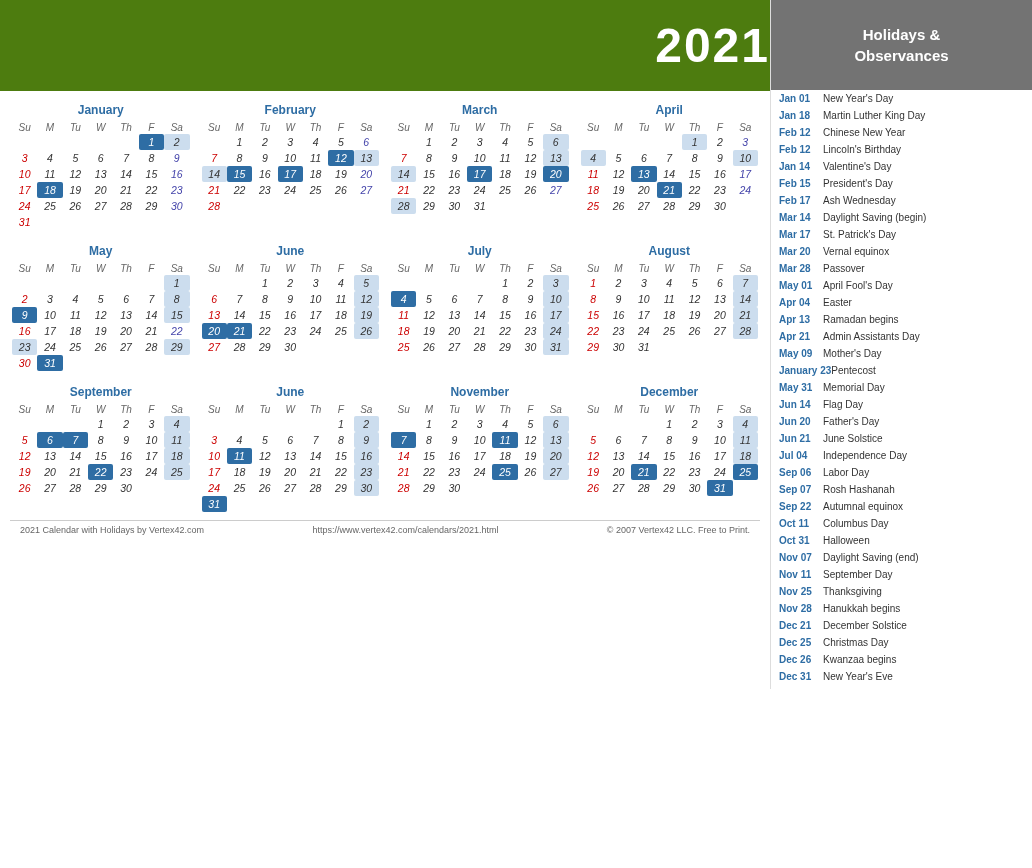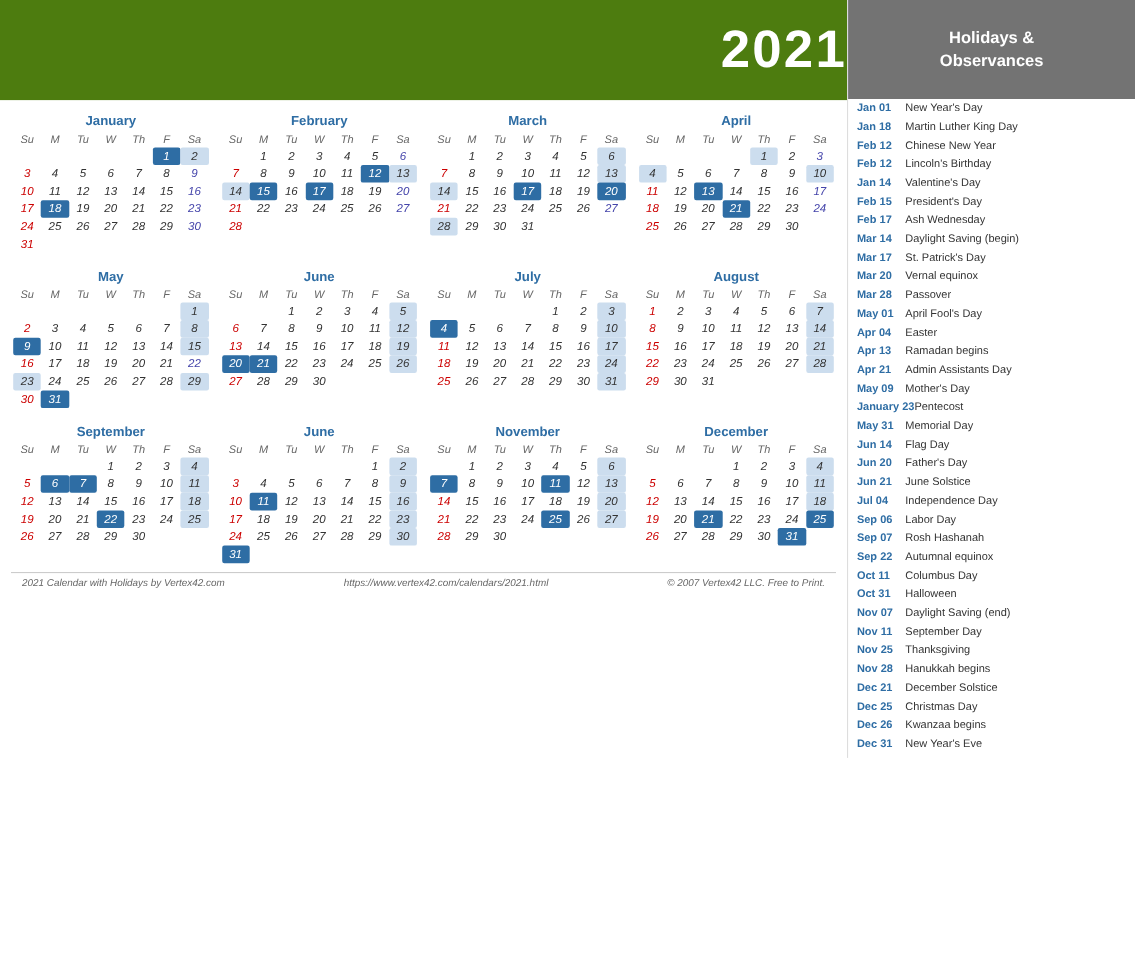--- a/index.html
+++ b/index.html
@@ -136,21 +136,20 @@
 
     
     .footer {
       border-top: 1px solid #ccc;
       display: flex;
       justify-content: space-between;
       padding: 4px 10px;
       font-size: 9px;
       color: #666;
       margin-top: 4px;
-      font-style: italic;
     }
 
     .top-bar {
       display: flex;
     }
   </style>
 </head>
 <body>
 
 <div class="top-bar">

